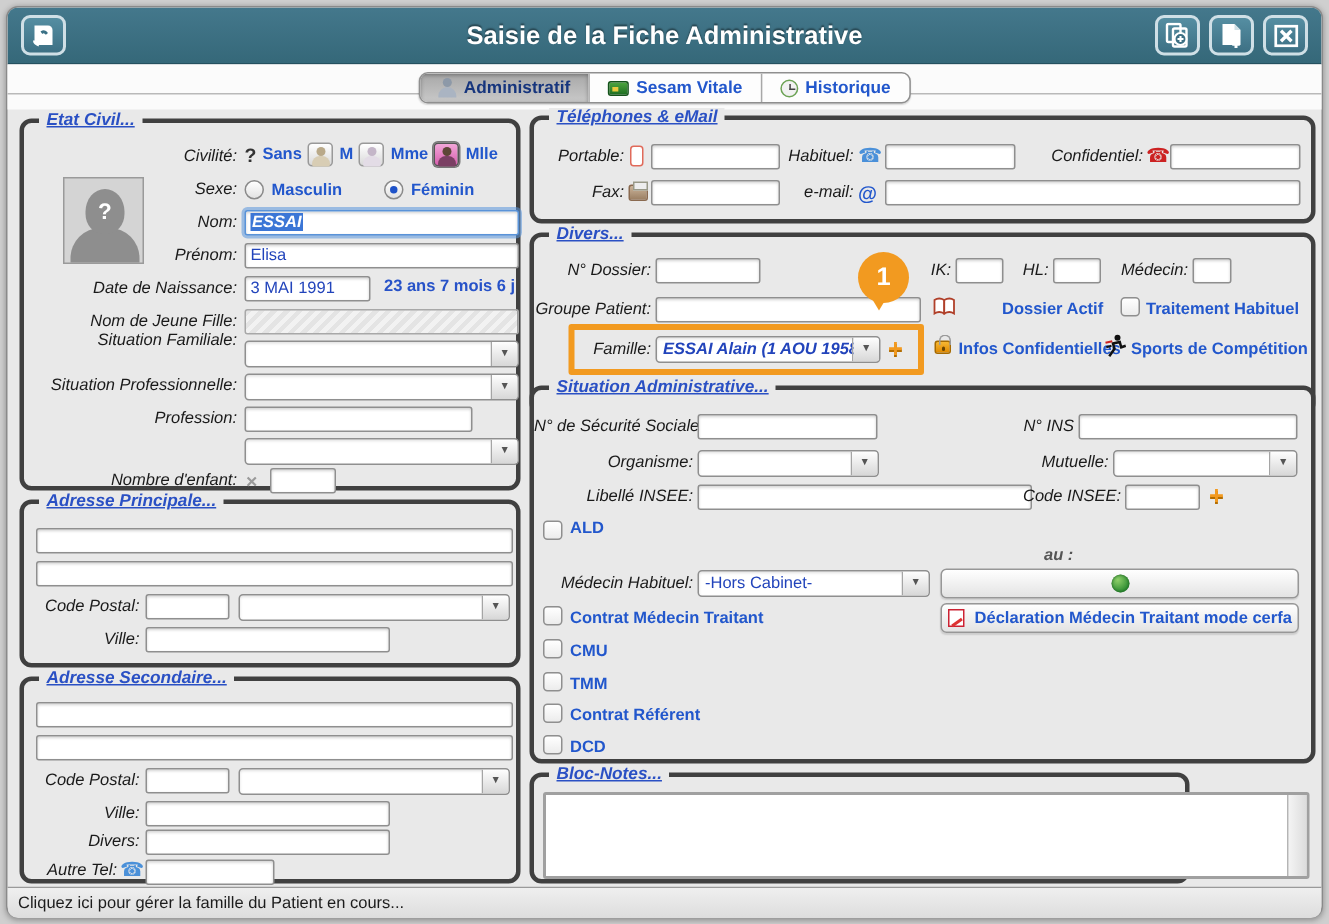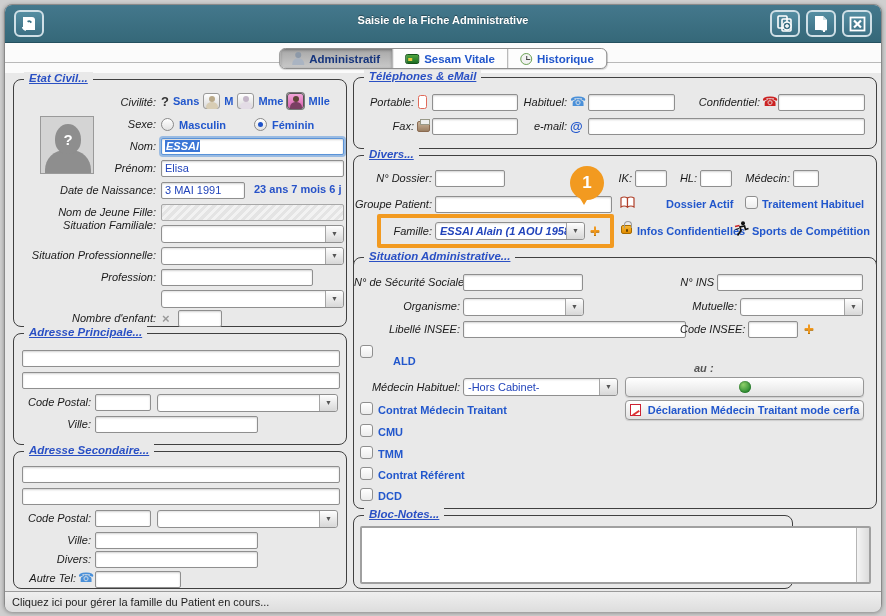--- a/index.html
+++ b/index.html
@@ -20,21 +20,21 @@
   }
   
   .titlebar {
     position:absolute; left:0; top:0; width:100%; height:38px;
     background:linear-gradient(#44788c,#356879);
     border-radius:7px 7px 0 0;
     border-bottom:1px solid #24505f;
   }
   .title {
     position:absolute; left:0; right:0; top:9px; text-align:center;
-    color:#fff; font-size:11px; font-weight:bold;
+    color:#fff; font-size:17px; font-weight:bold;
     text-shadow:0 -1px 1px rgba(0,0,0,.4);
   }
   .tb-btn {
     position:absolute; top:5px; width:30px; height:27px;
     background:linear-gradient(#higher, #lower);
     background:linear-gradient(#558ea2,#3d7084);
     border:2px solid #cfdfe6; border-radius:6px;
     display:flex; align-items:center; justify-content:center;
     cursor:pointer;
   }
@@ -57,21 +57,21 @@
   }
   .tab:last-child { border-right:none; }
   .tab.active {
     background:linear-gradient(#a7a7a7,#c9c9c9);
     color:#16357d;
     box-shadow:inset 0 1px 3px rgba(0,0,0,.35);
   }
   
   .fs {
     position:absolute;
-    border:1px solid #404040; border-radius:8px;
+    border:3px solid #404040; border-radius:8px;
     background:#e9e9e9;
   }
   .legend {
     position:absolute; top:-8px; left:10px;
     background:#e9e9e9; padding:0 5px;
     color:#2a50c4; font-weight:bold; font-style:italic;
     text-decoration:underline; font-size:11.5px; cursor:pointer;
     white-space:nowrap;
   }
   .lbl {
@@ -441,21 +441,21 @@
     <div class="lbl" style="left:308px;top:40px;width:75px;">Mutuelle:</div>
     <div class="dd" style="left:386px;top:40px;width:123px;"></div>
 
     <div class="lbl" style="left:0;top:63px;width:106px;">Libellé INSEE:</div>
     <div class="fld" style="left:109px;top:63px;width:223px;"></div>
     <div class="lbl" style="left:326px;top:63px;width:64px;">Code INSEE:</div>
     <div class="fld" style="left:394px;top:63px;width:50px;"></div>
     <span class="plus" style="left:450px;top:62px;">+</span>
 
     <span class="cb" style="left:6px;top:87px;"></span>
-    <span class="bluelbl" style="left:24px;top:96px;margin-left:15px;">ALD</span>
+    <span class="bluelbl" style="left:24px;top:85px;">ALD</span>
 
     <span class="aulbl" style="left:340px;top:104px;">au :</span>
 
     <div class="lbl" style="left:0;top:121px;width:106px;">Médecin Habituel:</div>
     <div class="dd" style="left:109px;top:120px;width:155px;"><span>-Hors Cabinet-</span></div>
     <button class="decl-btn" style="left:271px;top:119px;width:239px;">
       <span class="globe-icn"></span>
     </button>
 
     <span class="cb" style="left:6px;top:144px;"></span>

